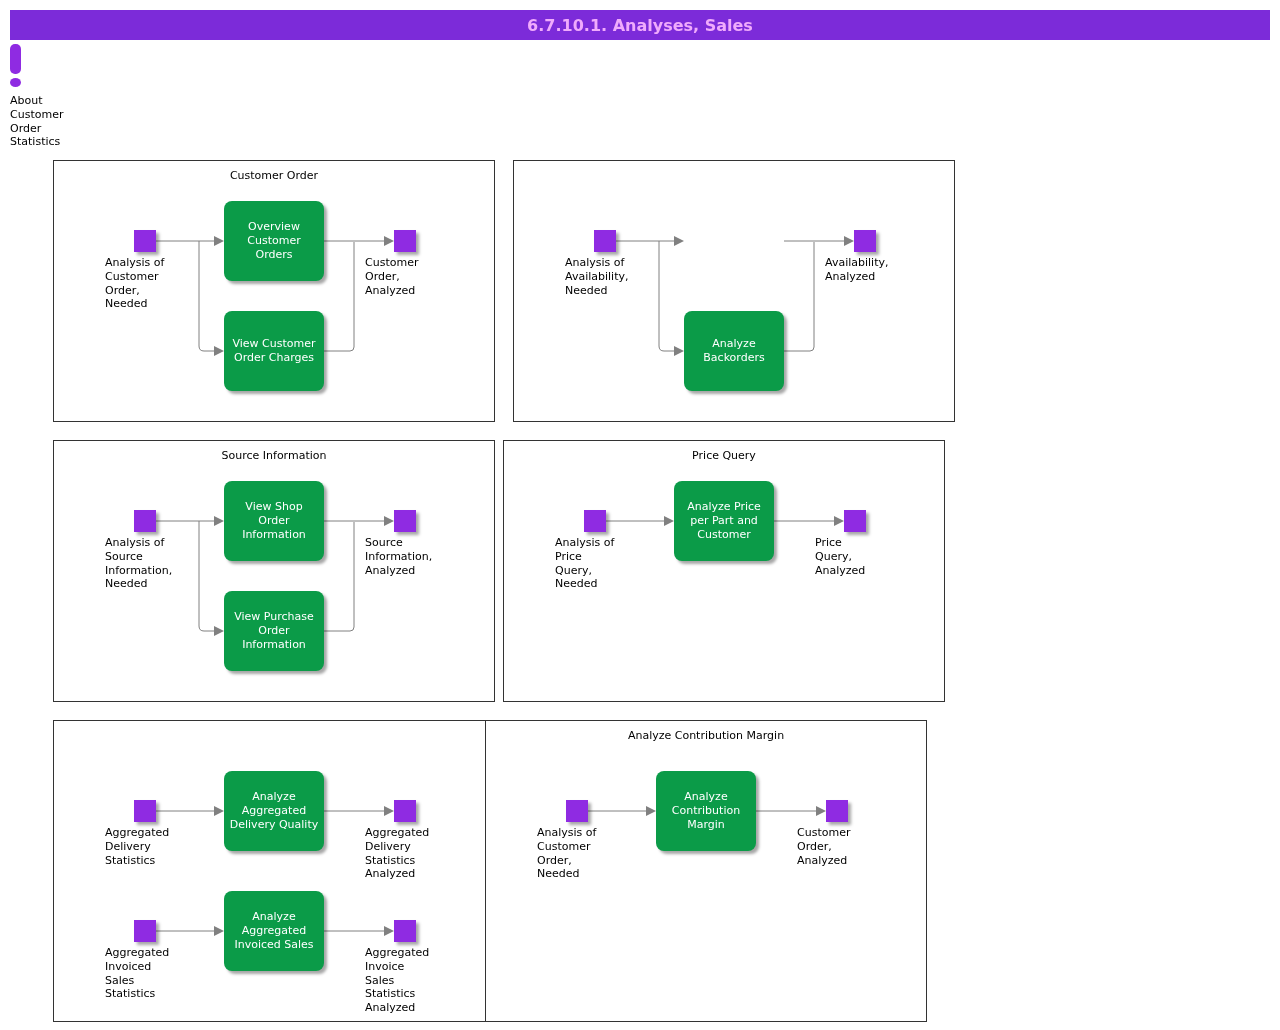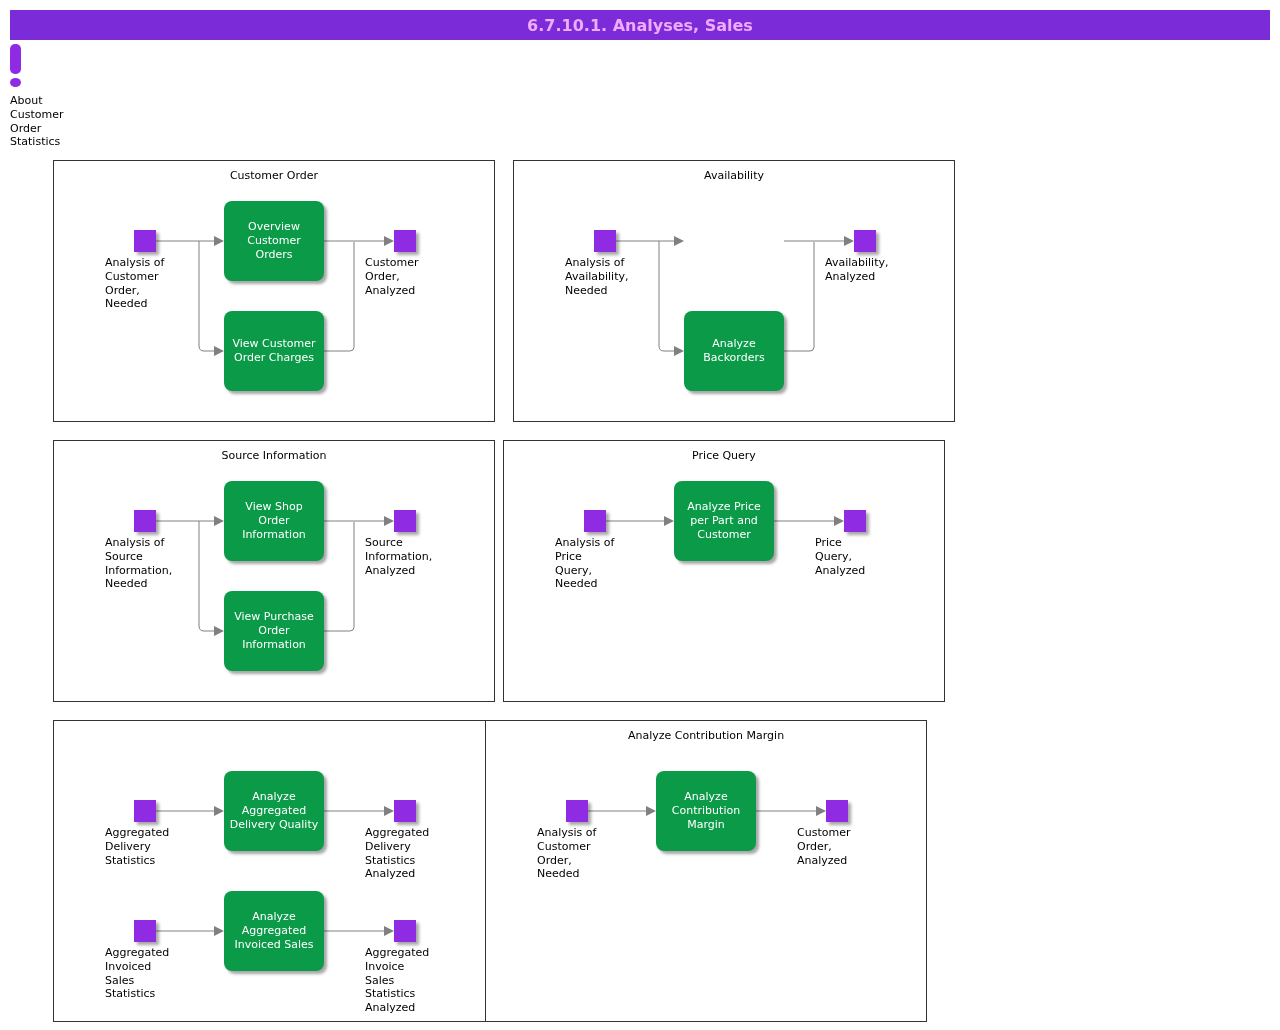--- a/index.html
+++ b/index.html
@@ -91,21 +91,20 @@
       <span class="process-label">View Customer
 Order Charges</span>
     </div>
     <div class="square" style="left:340px;top:69px"></div>
     <div class="node-label" style="left:311px;top:95px">Customer
 Order,
 Analyzed</div>
   </div>
 
   <div class="panel" style="left:490px;top:160px;width:440px;height:260px">
-    <div class="panel-title">Availability</div>
     <svg class="wires" width="440" height="260">
       <path d="M102,80 H160"></path>
       <path d="M145,80 V185 Q145,190 150,190 H160"></path>
       <path d="M270,80 H330"></path>
       <path d="M270,190 H296 Q300,190 300,186 V81"></path>
       <polygon points="160,75 170,80 160,85"></polygon>
       <polygon points="160,185 170,190 160,195"></polygon>
       <polygon points="330,75 340,80 330,85"></polygon>
     </svg>
     <div class="square" style="left:80px;top:69px"></div>

